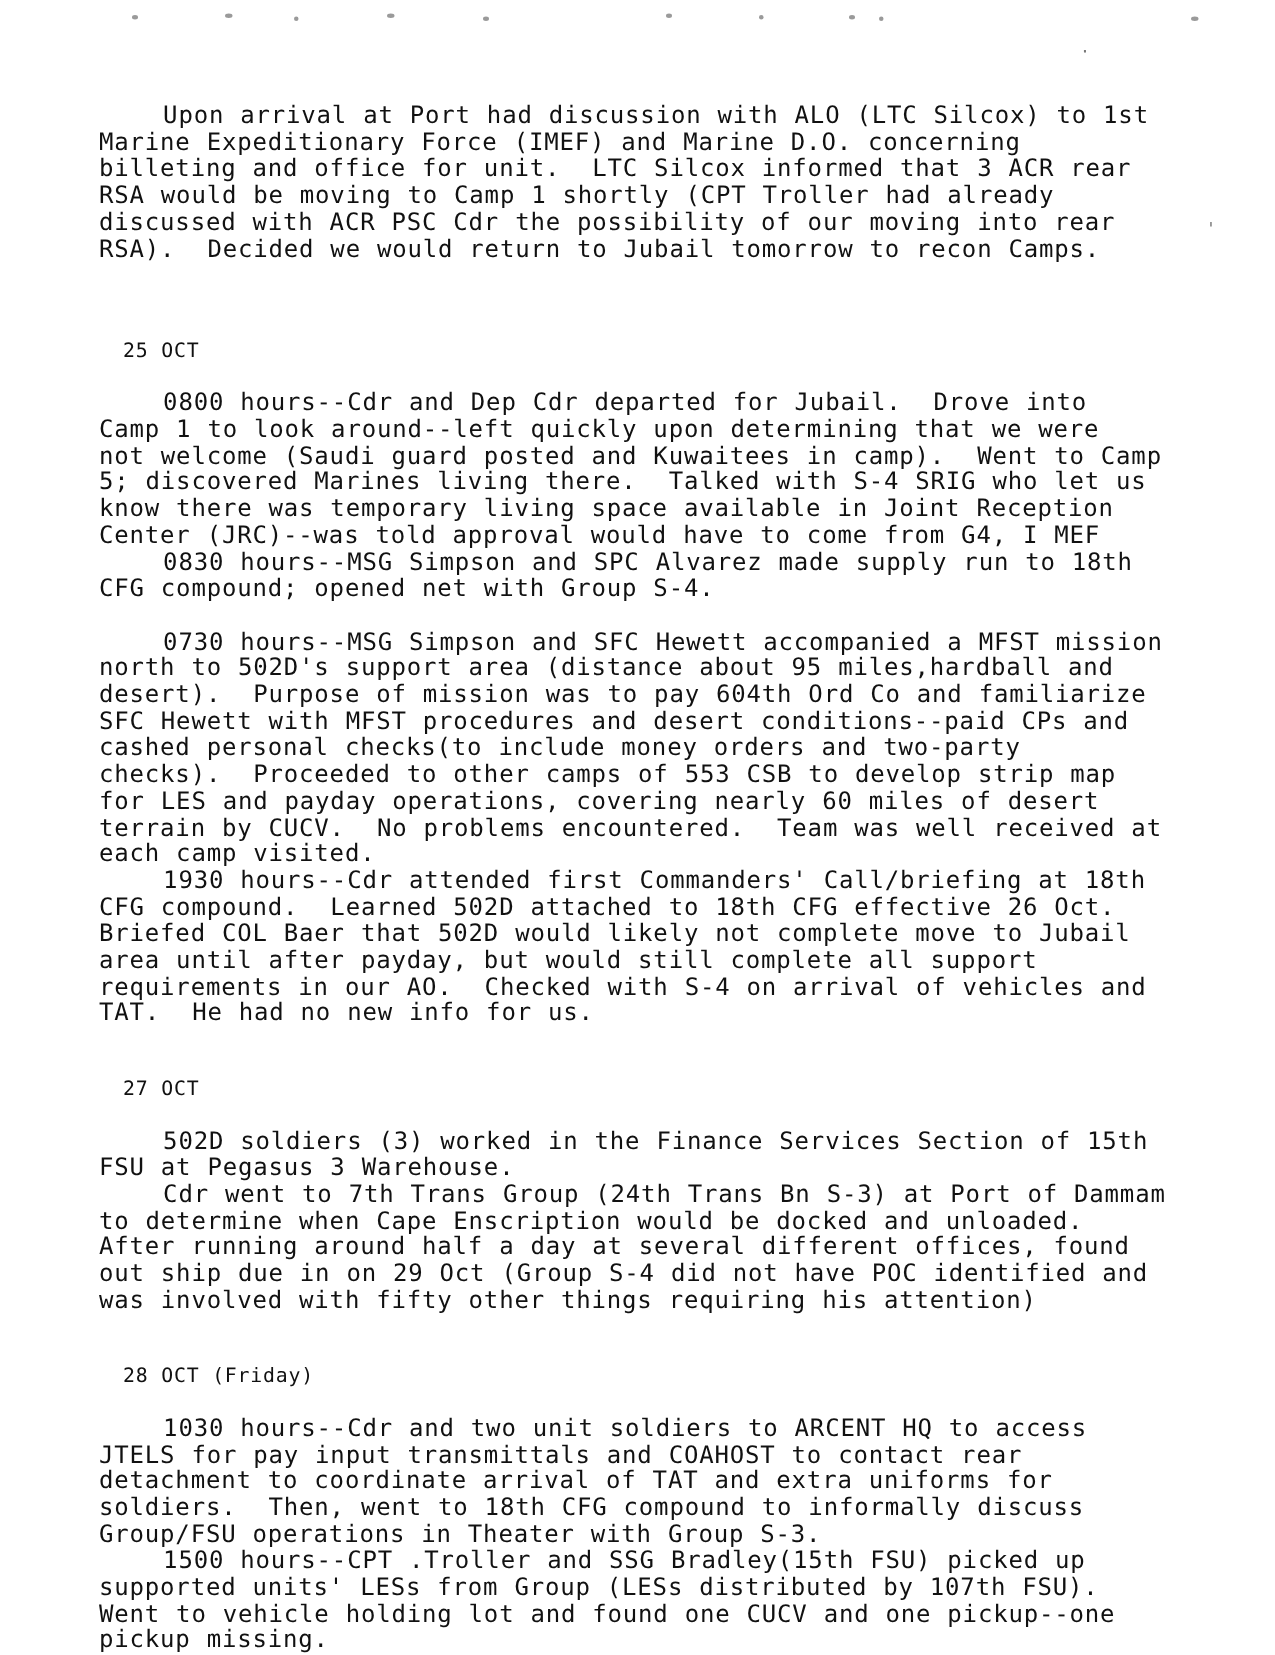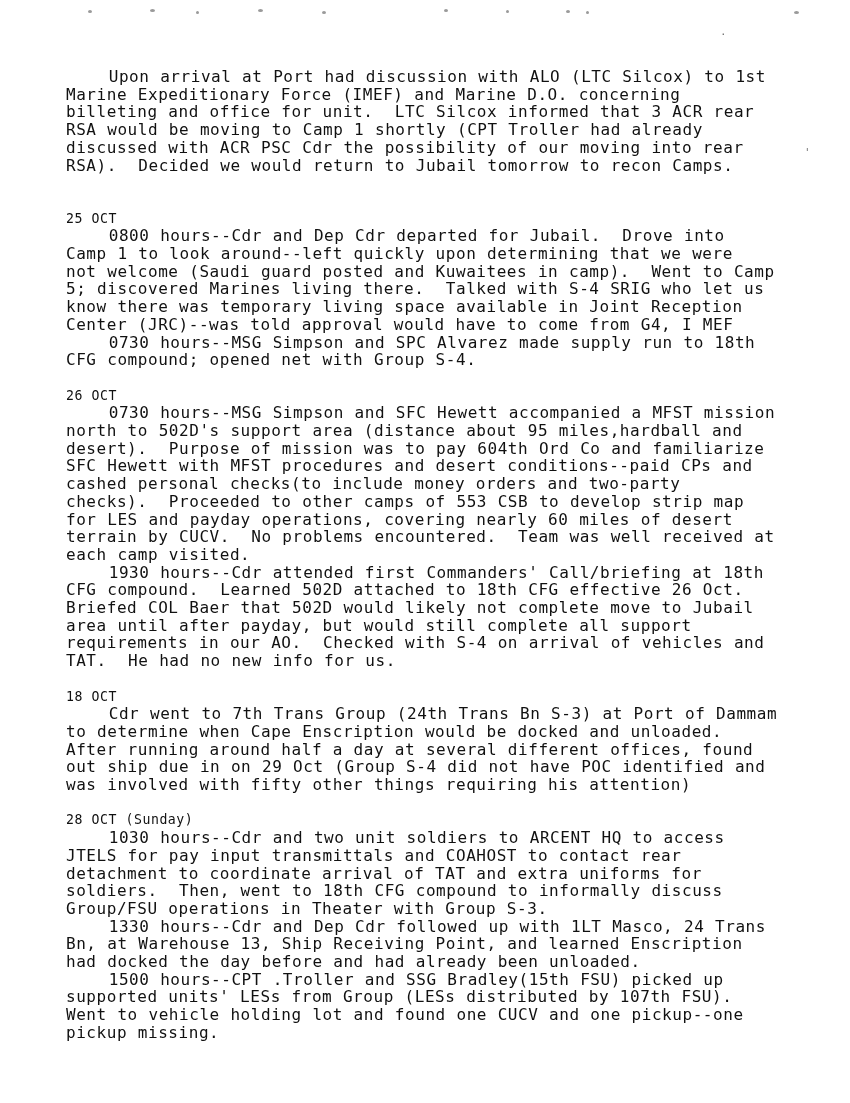--- a/index.html
+++ b/index.html
@@ -41,21 +41,21 @@
     word-spacing: 0.5px;
     margin: 0;
   }
   .blockgap {
     height: 17.7px;
   }
   .heading {
     font-size: 13.2px;
     line-height: 17.7px;
     letter-spacing: 0.55px;
-    margin: 0;
+    margin: 16px;
     white-space: pre-wrap;
   }
   .stray-mark {
     position: absolute;
     color: #777;
     font-size: 11px;
     font-family: "DejaVu Sans Mono", monospace;
   }
 </style>
 </head>
@@ -92,65 +92,63 @@
     <div class="blockgap"></div>
 
     <div>
       <p class="heading">25 OCT</p>
       <p class="para">    0800 hours--Cdr and Dep Cdr departed for Jubail.  Drove into
 Camp 1 to look around--left quickly upon determining that we were
 not welcome (Saudi guard posted and Kuwaitees in camp).  Went to Camp
 5; discovered Marines living there.  Talked with S-4 SRIG who let us
 know there was temporary living space available in Joint Reception
 Center (JRC)--was told approval would have to come from G4, I MEF</p>
-      <p class="para">    0730 hours--MSG Simpson and SPC Alvarez made supply run to 18th
+      <p class="para">    0830 hours--MSG Simpson and SPC Alvarez made supply run to 18th
 CFG compound; opened net with Group S-4.</p>
     </div>
     <div class="blockgap"></div>
 
     <div>
-      <p class="heading">26 OCT</p>
       <p class="para">    0730 hours--MSG Simpson and SFC Hewett accompanied a MFST mission
 north to 502D's support area (distance about 95 miles,hardball and
 desert).  Purpose of mission was to pay 604th Ord Co and familiarize
 SFC Hewett with MFST procedures and desert conditions--paid CPs and
 cashed personal checks(to include money orders and two-party
 checks).  Proceeded to other camps of 553 CSB to develop strip map
 for LES and payday operations, covering nearly 60 miles of desert
 terrain by CUCV.  No problems encountered.  Team was well received at
 each camp visited.</p>
       <p class="para">    1930 hours--Cdr attended first Commanders' Call/briefing at 18th
 CFG compound.  Learned 502D attached to 18th CFG effective 26 Oct.
 Briefed COL Baer that 502D would likely not complete move to Jubail
 area until after payday, but would still complete all support
 requirements in our AO.  Checked with S-4 on arrival of vehicles and
 TAT.  He had no new info for us.</p>
     </div>
     <div class="blockgap"></div>
 
     <div>
-      <p class="heading">18 OCT</p>
+      <p class="heading">27 OCT</p>
+      <p class="para">    502D soldiers (3) worked in the Finance Services Section of 15th
+FSU at Pegasus 3 Warehouse.</p>
       <p class="para">    Cdr went to 7th Trans Group (24th Trans Bn S-3) at Port of Dammam
 to determine when Cape Enscription would be docked and unloaded.
 After running around half a day at several different offices, found
 out ship due in on 29 Oct (Group S-4 did not have POC identified and
 was involved with fifty other things requiring his attention)</p>
     </div>
     <div class="blockgap"></div>
 
     <div>
-      <p class="heading">28 OCT (Sunday)</p>
+      <p class="heading">28 OCT (Friday)</p>
       <p class="para">    1030 hours--Cdr and two unit soldiers to ARCENT HQ to access
 JTELS for pay input transmittals and COAHOST to contact rear
 detachment to coordinate arrival of TAT and extra uniforms for
 soldiers.  Then, went to 18th CFG compound to informally discuss
 Group/FSU operations in Theater with Group S-3.</p>
-      <p class="para">    1330 hours--Cdr and Dep Cdr followed up with 1LT Masco, 24 Trans
-Bn, at Warehouse 13, Ship Receiving Point, and learned Enscription
-had docked the day before and had already been unloaded.</p>
       <p class="para">    1500 hours--CPT .Troller and SSG Bradley(15th FSU) picked up
 supported units' LESs from Group (LESs distributed by 107th FSU).
 Went to vehicle holding lot and found one CUCV and one pickup--one
 pickup missing.</p>
     </div>
 
   </div>
 </div>
 
 </body></html>

